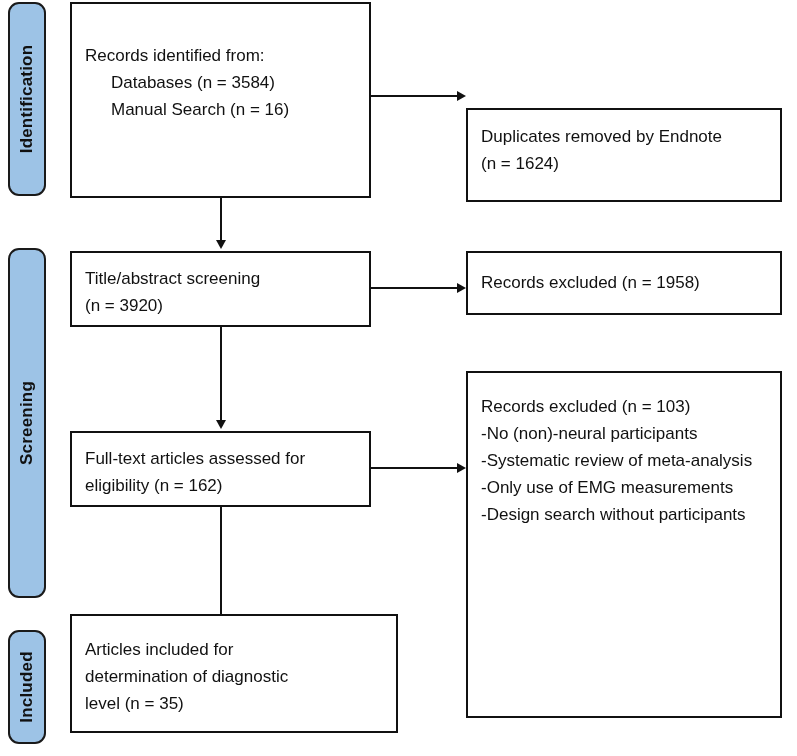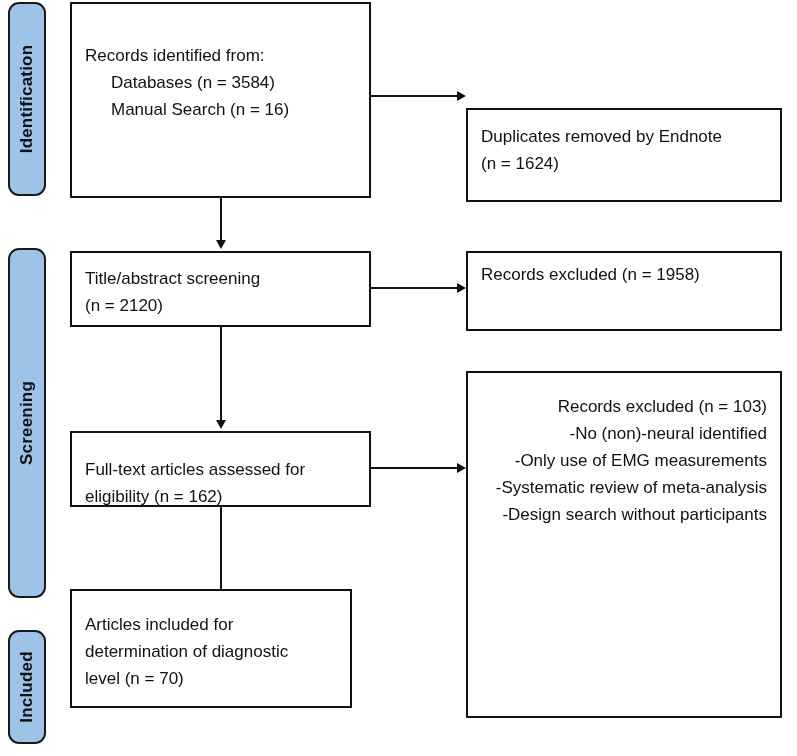--- a/index.html
+++ b/index.html
@@ -50,21 +50,20 @@
     font-size: 17px;
     line-height: 27px;
     color: #111111;
     white-space: pre;
   }
   .box .line.indent {
     padding-left: 26px;
   }
   .box.wrapbox .line {
     white-space: normal;
-    text-align: right;
   }
 
   
   .conn-v {
     position: absolute;
     width: 2px;
     background: #111111;
   }
   .conn-h {
     position: absolute;
@@ -117,51 +116,51 @@
   </div>
 
   <div class="conn-h" style="left:371px; top:95px; width:86px;"></div>
   <div class="arrow-right" style="left:457px; top:91px;"></div>
 
   <div class="conn-v" style="left:220px; top:198px; width:2px; height:44px;"></div>
   <div class="arrow-down" style="left:216px; top:240px;"></div>
 
   <div class="box" style="left:70px; top:251px; width:301px; height:76px; padding-top:12px;">
     <div class="line">Title/abstract screening</div>
-    <div class="line">(n = 2120)</div>
+    <div class="line">(n = 3920)</div>
   </div>
 
-  <div class="box" style="left:466px; top:251px; width:316px; height:80px; padding-top:8px;">
+  <div class="box" style="left:466px; top:251px; width:316px; height:64px; padding-top:16px;">
     <div class="line">Records excluded (n = 1958)</div>
   </div>
 
   <div class="conn-h" style="left:371px; top:287px; width:86px;"></div>
   <div class="arrow-right" style="left:457px; top:283px;"></div>
 
   <div class="conn-v" style="left:220px; top:327px; width:2px; height:95px;"></div>
   <div class="arrow-down" style="left:216px; top:420px;"></div>
 
-  <div class="box" style="left:70px; top:431px; width:301px; height:76px; padding-top:23px;">
+  <div class="box" style="left:70px; top:431px; width:301px; height:76px; padding-top:12px;">
     <div class="line">Full-text articles assessed for</div>
     <div class="line">eligibility (n = 162)</div>
   </div>
 
   <div class="box wrapbox" style="left:466px; top:371px; width:316px; height:347px; padding-top:20px;">
     <div class="line">Records excluded (n = 103)</div>
-    <div class="line">-No (non)-neural identified</div>
+    <div class="line">-No (non)-neural participants</div>
+    <div class="line">-Systematic review of meta-analysis</div>
     <div class="line">-Only use of EMG measurements</div>
-    <div class="line">-Systematic review of meta-analysis</div>
     <div class="line">-Design search without participants</div>
   </div>
 
   <div class="conn-h" style="left:371px; top:467px; width:86px;"></div>
   <div class="arrow-right" style="left:457px; top:463px;"></div>
 
   <div class="conn-v" style="left:220px; top:507px; width:2px; height:109px;"></div>
   <div class="arrow-down" style="left:216px; top:614px;"></div>
 
-  <div class="box" style="left:70px; top:589px; width:282px; height:119px; padding-top:20px;">
+  <div class="box" style="left:70px; top:614px; width:328px; height:119px; padding-top:20px;">
     <div class="line">Articles included for</div>
     <div class="line">determination of diagnostic</div>
-    <div class="line">level (n = 70)</div>
+    <div class="line">level (n = 35)</div>
   </div>
 
 </div>
 
 </body></html>

